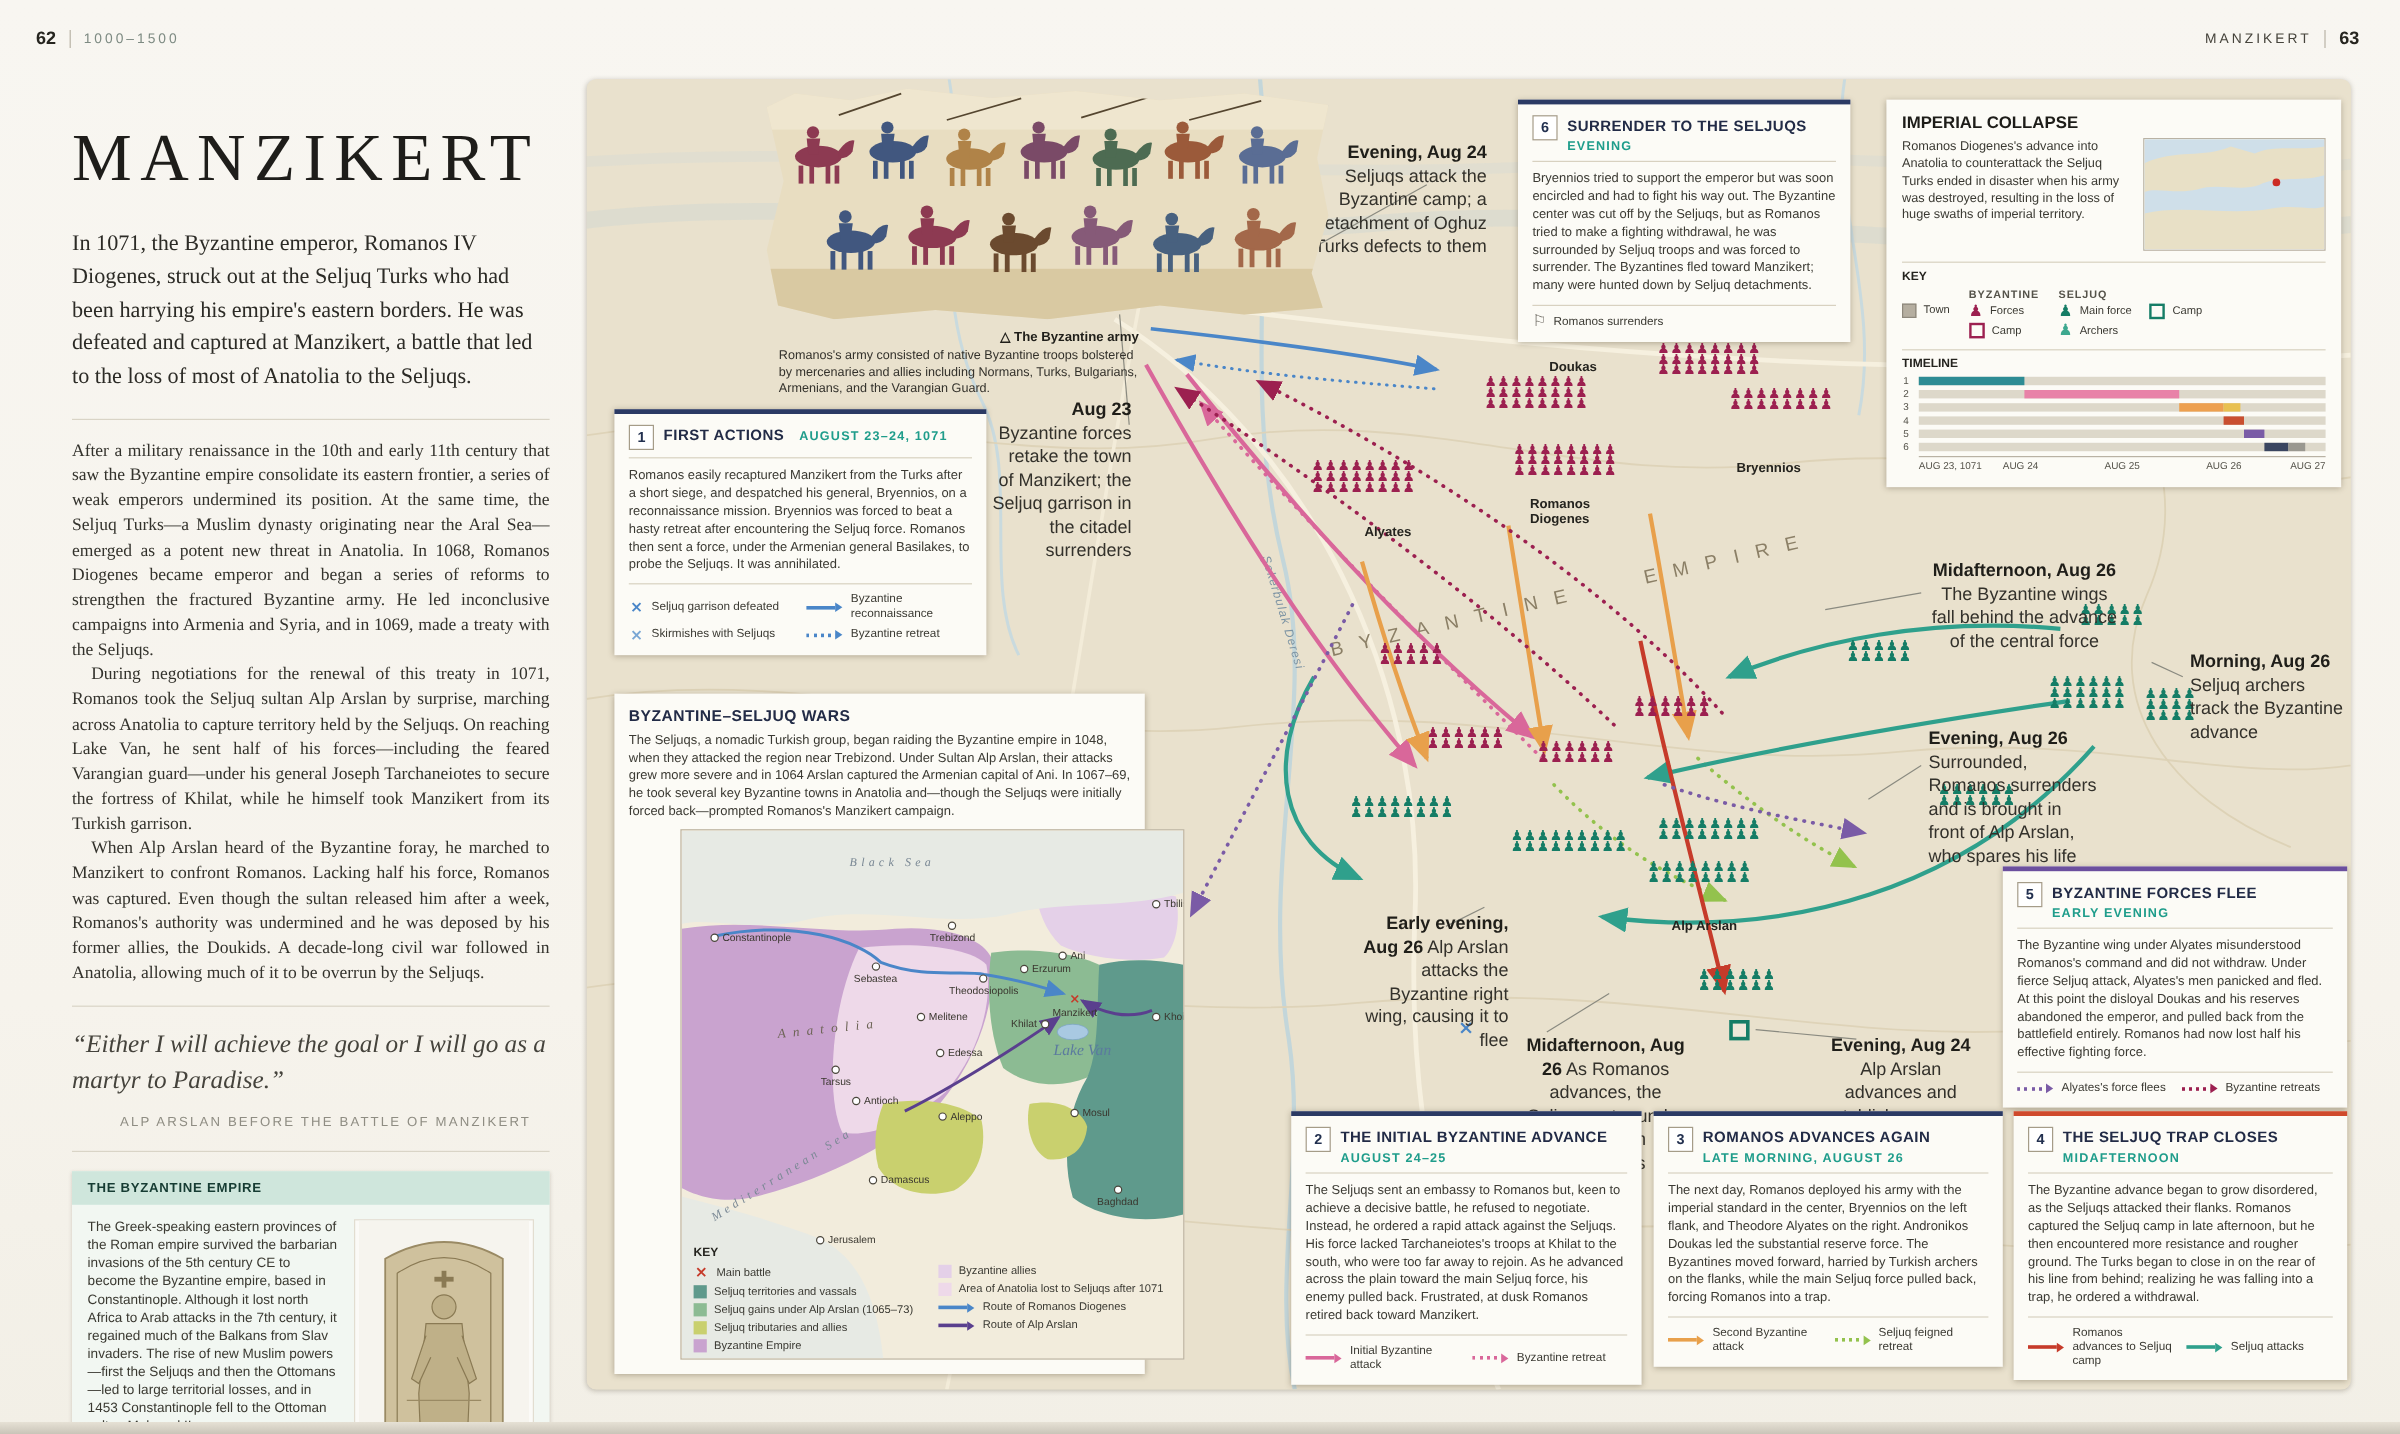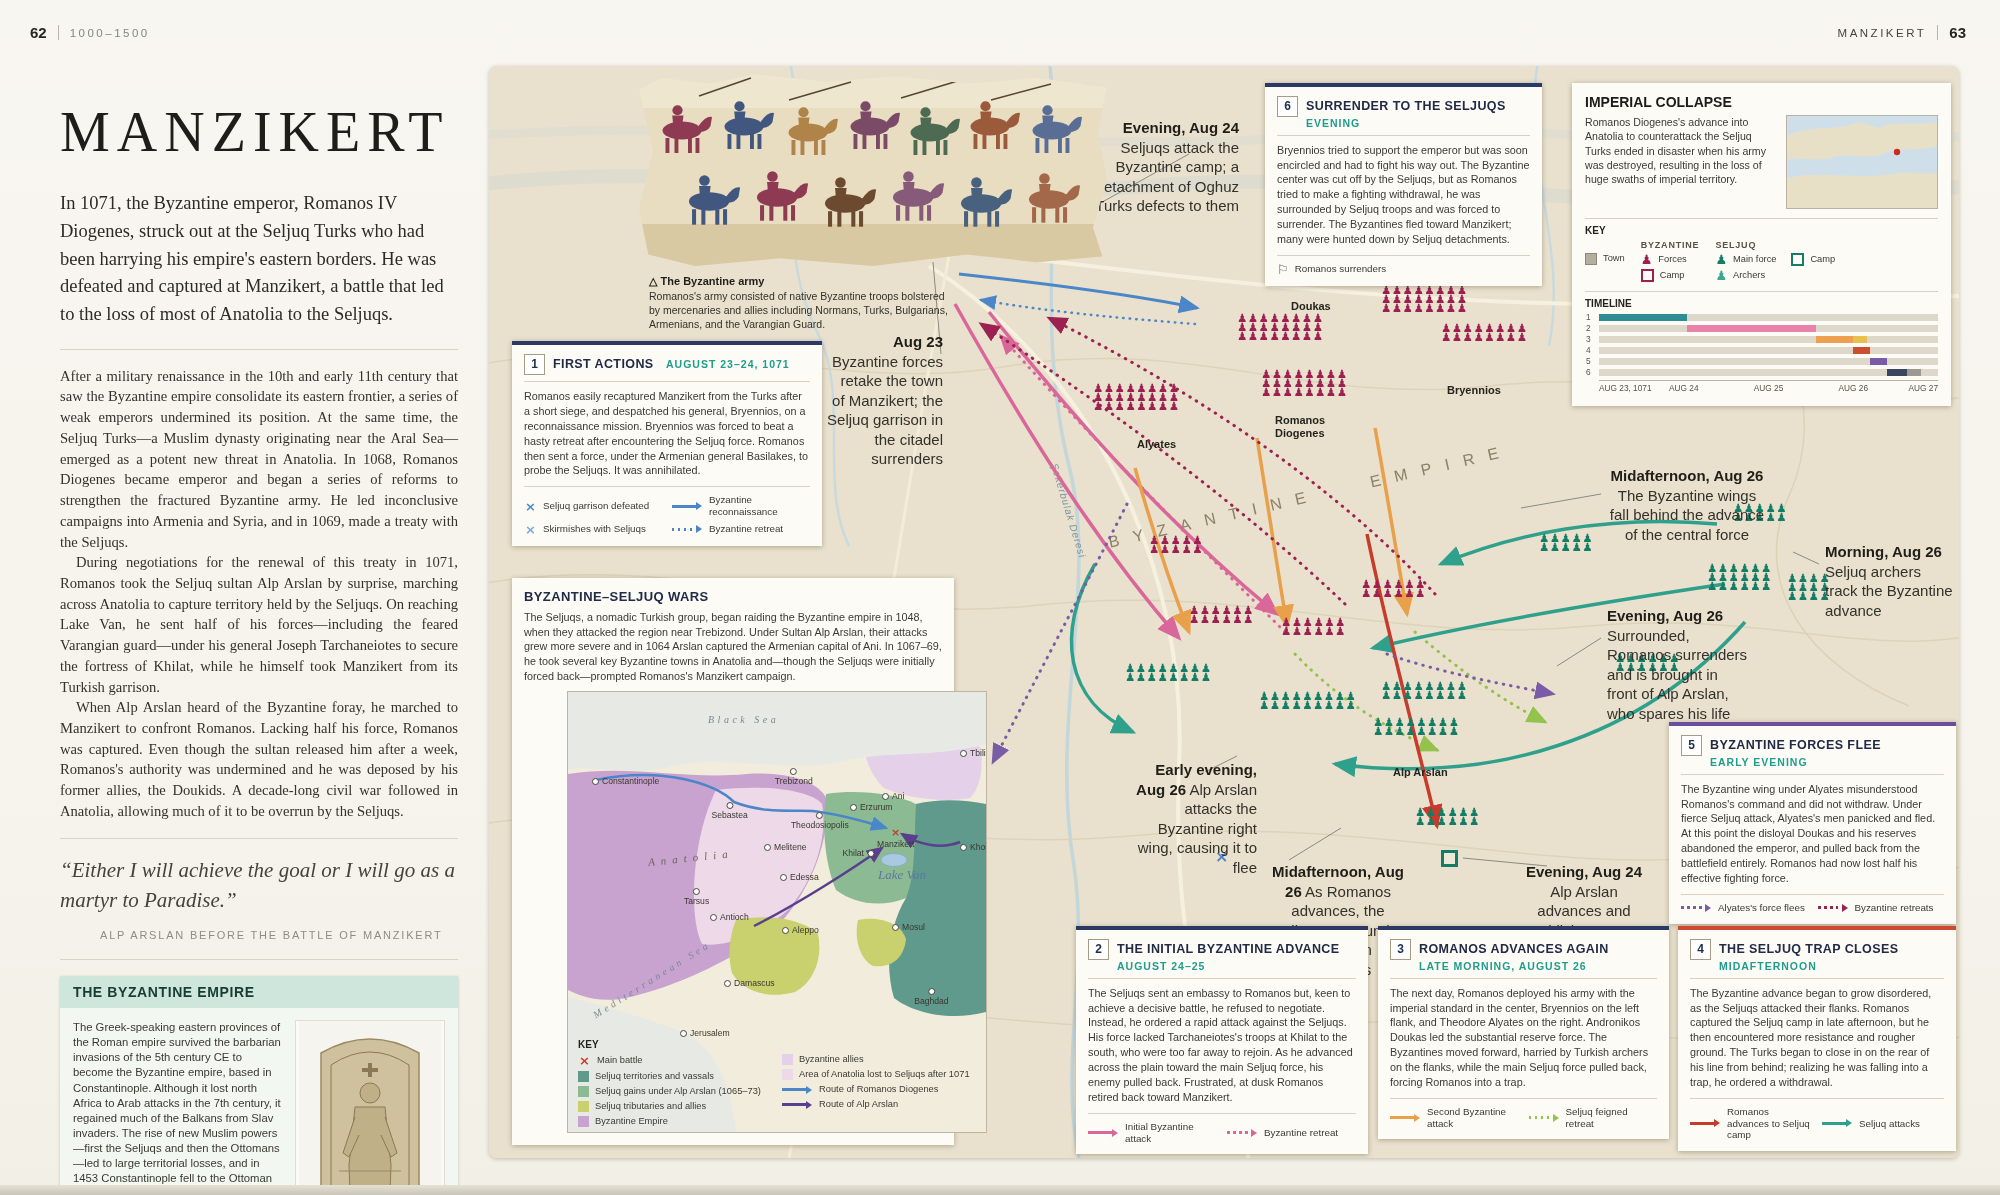--- a/index.html
+++ b/index.html
@@ -16,21 +16,21 @@
   .leftcol{position:absolute;left:60px;top:100px;width:398px;}
   .title{font-family:"Liberation Serif",serif;font-size:56px;letter-spacing:7px;color:#1e1d1a;font-weight:400;margin:0 0 26px 0;}
   .lead{font-family:"Liberation Serif",serif;font-size:18.5px;line-height:1.5;color:#2c2b26;margin:0 0 20px 0;}
   .rule{height:1px;background:#d9d4c6;border:0;margin:0 0 16px 0;}
   .bodyp{font-family:"Liberation Serif",serif;font-size:14.6px;line-height:1.42;color:#33322c;margin:0;text-align:justify;}
   .bodyp + .bodyp{text-indent:16px;}
   .quote{font-family:"Liberation Serif",serif;font-style:italic;font-size:21px;line-height:1.45;color:#45433c;margin:14px 0 14px 0;}
   .attrib{font-size:11px;letter-spacing:1.8px;color:#8f8d83;margin:0 0 18px 0;text-align:left;padding-left:40px;}
   
   .sidebox{margin-top:6px;background:#f2f7f2;box-shadow:0 1px 3px rgba(90,80,60,.25);}
-  .sidebox-head{background:#cfe6dc;color:#163c33;font-weight:bold;font-size:14px;letter-spacing:.6px;padding:8px 13px;}
+  .sidebox-head{background:#cfe6dc;color:#163c33;font-weight:bold;font-size:11px;letter-spacing:.6px;padding:8px 13px;}
   .sidebox-body{display:flex;gap:12px;padding:12px 13px 14px 13px;}
   .sidebox-text{flex:1;font-size:11.3px;line-height:1.33;color:#3a3931;}
   .ivory{flex:0 0 148px;background:#fbfaf7;border:1px solid #e2ddd0;display:flex;align-items:center;justify-content:center;}
   
   .map{position:absolute;left:489px;top:66px;width:1470px;height:1092px;background:#e9e1cd;border-radius:8px;overflow:hidden;box-shadow:0 1px 4px rgba(80,70,50,.3);}
   .map svg.layer{position:absolute;left:0;top:0;}
   .empire-label{position:absolute;left:620px;top:468px;transform:rotate(-13deg);transform-origin:left center;font-size:16px;letter-spacing:14px;word-spacing:34px;color:#8b7f66;white-space:nowrap;}
   .river-label{position:absolute;left:565px;top:392px;transform:rotate(73deg);transform-origin:left center;font-style:italic;font-size:10px;color:#7c93a3;letter-spacing:1px;white-space:nowrap;}
   .town-blob{position:absolute;left:398px;top:132px;width:66px;height:56px;background:#b3aca0;border:1px solid #8e887c;border-radius:46% 54% 58% 42% / 52% 48% 55% 45%;opacity:.9;}
   .troop{position:absolute;font-family:"DejaVu Sans",sans-serif;font-size:11.5px;line-height:9px;white-space:pre-line;letter-spacing:.5px;}
@@ -40,21 +40,21 @@
   .micon.camp-byz{width:11px;height:11px;border:3px solid #9c2050;background:rgba(255,255,255,.25);}
   .micon.camp-sel{width:11px;height:11px;border:3px solid #157d66;background:rgba(255,255,255,.25);}
   .micon.xmark{color:#4a86c8;font:bold 16px/14px "DejaVu Sans",sans-serif;}
   .micon.xmark::before{content:"×";}
   .flabel{position:absolute;font-weight:bold;font-size:11px;color:#24231e;line-height:1.15;}
   .ann{position:absolute;font-size:15px;line-height:1.3;color:#33312b;}
   .ann b{color:#1f1e19;}
   
   .illus{position:absolute;left:150px;top:8px;width:468px;height:192px;clip-path:polygon(0% 8%,5% 2%,15% 5%,25% 0%,40% 4%,55% 1%,70% 5%,85% 2%,100% 7%,98% 30%,100% 55%,97% 80%,99% 95%,85% 98%,70% 94%,50% 100%,30% 96%,12% 100%,2% 94%,0% 70%,3% 40%);box-shadow:0 1px 3px rgba(60,50,30,.4);}
   .illus-caption{position:absolute;left:160px;top:208px;width:300px;font-size:10.5px;line-height:1.3;color:#33312b;}
-  .illus-caption b{display:block;font-size:11px;color:#1f1e19;margin-bottom:2px;}
+  .illus-caption b{display:block;font-size:11px;color:#1f1e19;margin-bottom:2px;text-align:right;}
   
   .mapbox{position:absolute;background:#fcfbf6;border-top:4px solid #2b3a64;box-shadow:0 1px 5px rgba(60,50,30,.35);padding:9px 12px 10px 12px;box-sizing:border-box;}
   .box-head{display:flex;gap:8px;align-items:flex-start;border-bottom:1px solid #d8d1c0;padding-bottom:6px;margin-bottom:7px;}
   .num{flex:0 0 auto;width:19px;height:19px;border:1px solid #a59c88;color:#22304f;font:bold 12px/19px "Liberation Sans",sans-serif;text-align:center;background:#fff;}
   .box-title{font-weight:bold;font-size:12.5px;color:#222b46;letter-spacing:.4px;line-height:1.25;}
   .box-sub{font-weight:bold;font-size:10.5px;color:#1f9d8b;letter-spacing:1px;margin-top:2px;}
   .box-head.inline .box-sub{display:inline;margin-left:8px;}
   .box-body{font-size:10.8px;line-height:1.38;color:#3b3a33;}
   .box-key{border-top:1px solid #d8d1c0;margin-top:8px;padding-top:7px;display:grid;grid-template-columns:1fr 1fr;gap:5px 10px;font-size:9.8px;color:#3b3a33;}
   .box-key.single{grid-template-columns:1fr;}

